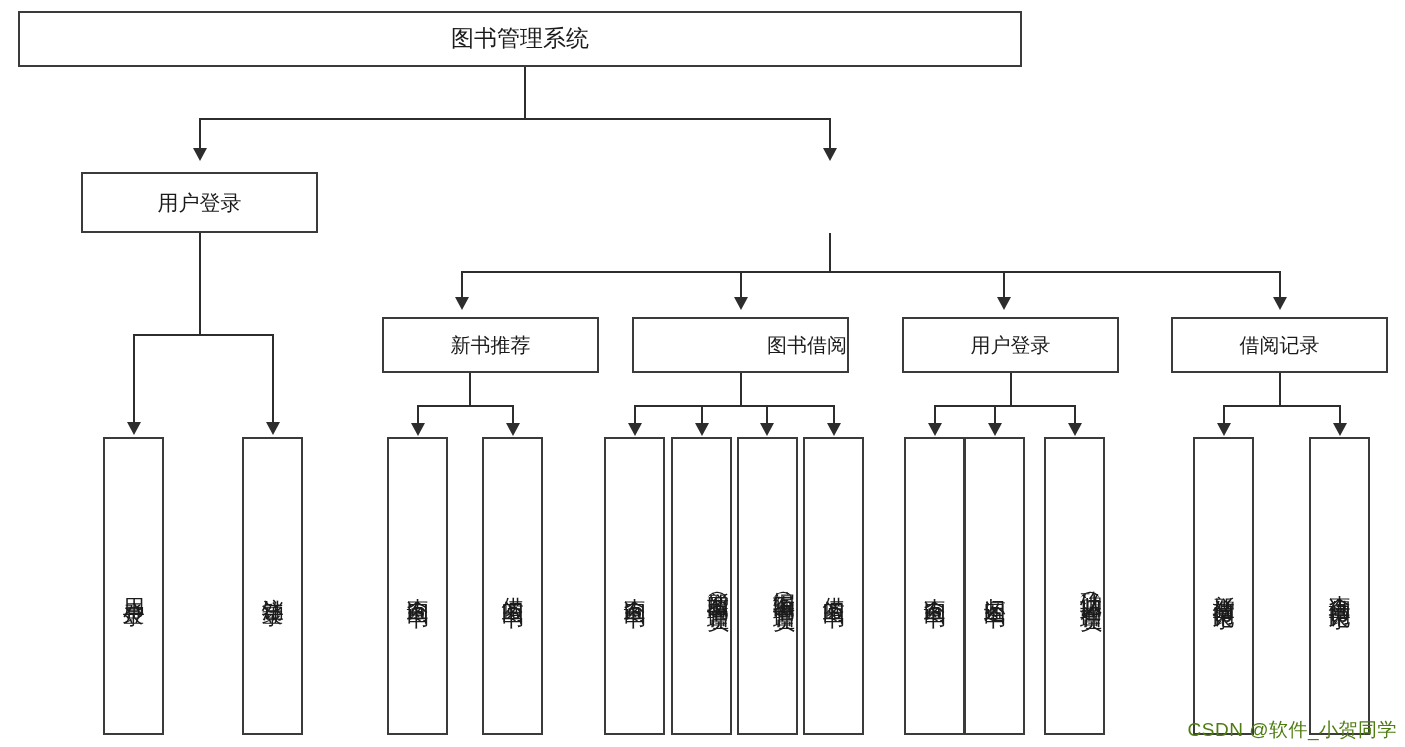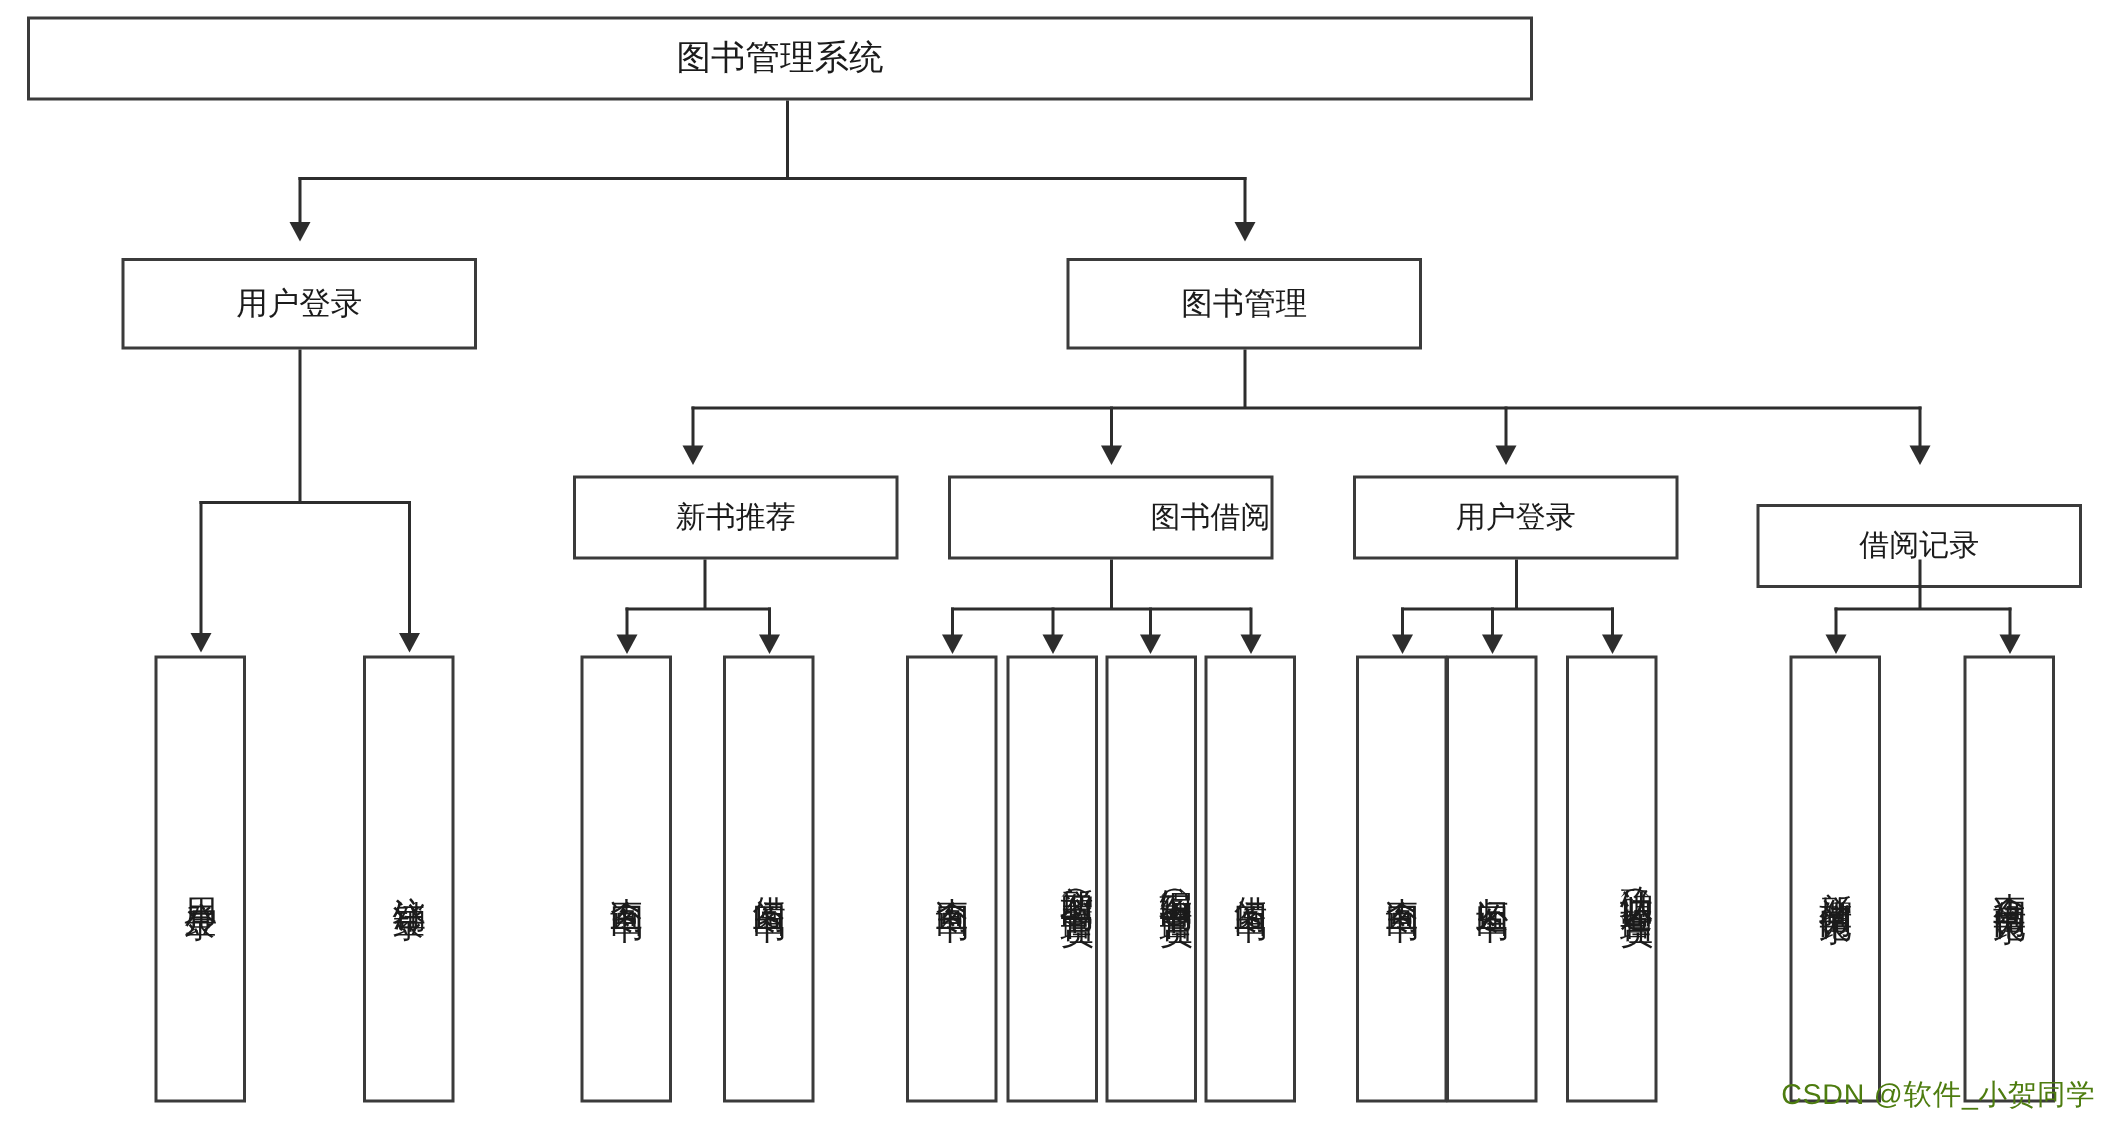--- a/index.html
+++ b/index.html
@@ -90,23 +90,20 @@
   <div class="edge h" style="left:199px; top:118px; width:632px; height:2px;"></div>
   <div class="edge v" style="left:199px; top:118px; width:2px; height:32px;"></div>
   <div class="arrow" style="left:193px; top:148px;"></div>
   <div class="edge v" style="left:829px; top:118px; width:2px; height:32px;"></div>
   <div class="arrow" style="left:823px; top:148px;"></div>
 
   <div class="node lvl1" style="left:81px; top:172px; width:237px; height:61px;">
     <span>用户登录</span>
   </div>
 
-  <div class="node lvl1" style="left:711px; top:172px; width:237px; height:61px;">
-    <span>图书管理</span>
-  </div>
 
   <div class="edge v" style="left:199px; top:233px; width:2px; height:102px;"></div>
   <div class="edge h" style="left:133px; top:334px; width:141px; height:2px;"></div>
   <div class="edge v" style="left:133px; top:334px; width:2px; height:90px;"></div>
   <div class="arrow" style="left:127px; top:422px;"></div>
   <div class="edge v" style="left:272px; top:334px; width:2px; height:90px;"></div>
   <div class="arrow" style="left:266px; top:422px;"></div>
 
   <div class="edge v" style="left:829px; top:233px; width:2px; height:39px;"></div>
   <div class="edge h" style="left:461px; top:271px; width:820px; height:2px;"></div>
@@ -121,21 +118,21 @@
 
   <div class="node lvl2" style="left:382px; top:317px; width:217px; height:56px;">
     <span>新书推荐</span>
   </div>
   <div class="node lvl2" style="left:632px; top:317px; width:217px; height:56px;justify-content:flex-end;">
     <span>图书借阅</span>
   </div>
   <div class="node lvl2" style="left:902px; top:317px; width:217px; height:56px;">
     <span>用户登录</span>
   </div>
-  <div class="node lvl2" style="left:1171px; top:336px; width:217px; height:56px;">
+  <div class="node lvl2" style="left:1171px; top:317px; width:217px; height:56px;">
     <span>借阅记录</span>
   </div>
 
   <div class="edge v" style="left:469px; top:373px; width:2px; height:33px;"></div>
   <div class="edge h" style="left:417px; top:405px; width:97px; height:2px;"></div>
   <div class="edge v" style="left:417px; top:405px; width:2px; height:20px;"></div>
   <div class="arrow" style="left:411px; top:423px;"></div>
   <div class="edge v" style="left:512px; top:405px; width:2px; height:20px;"></div>
   <div class="arrow" style="left:506px; top:423px;"></div>
 

